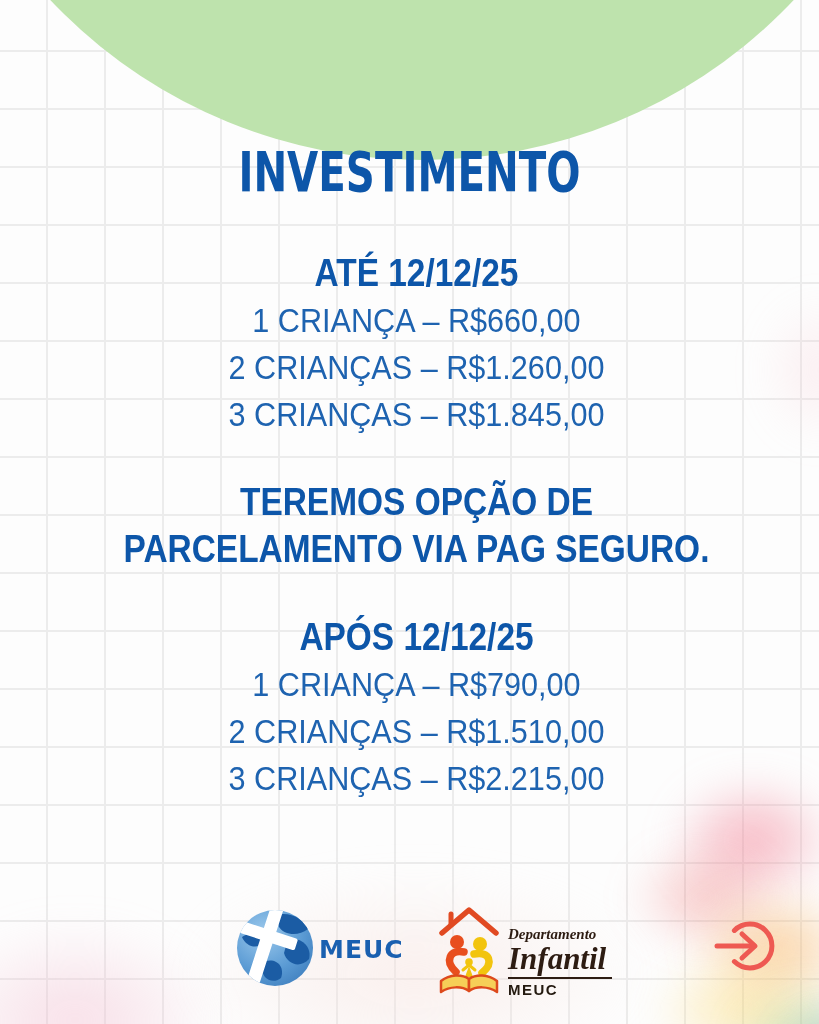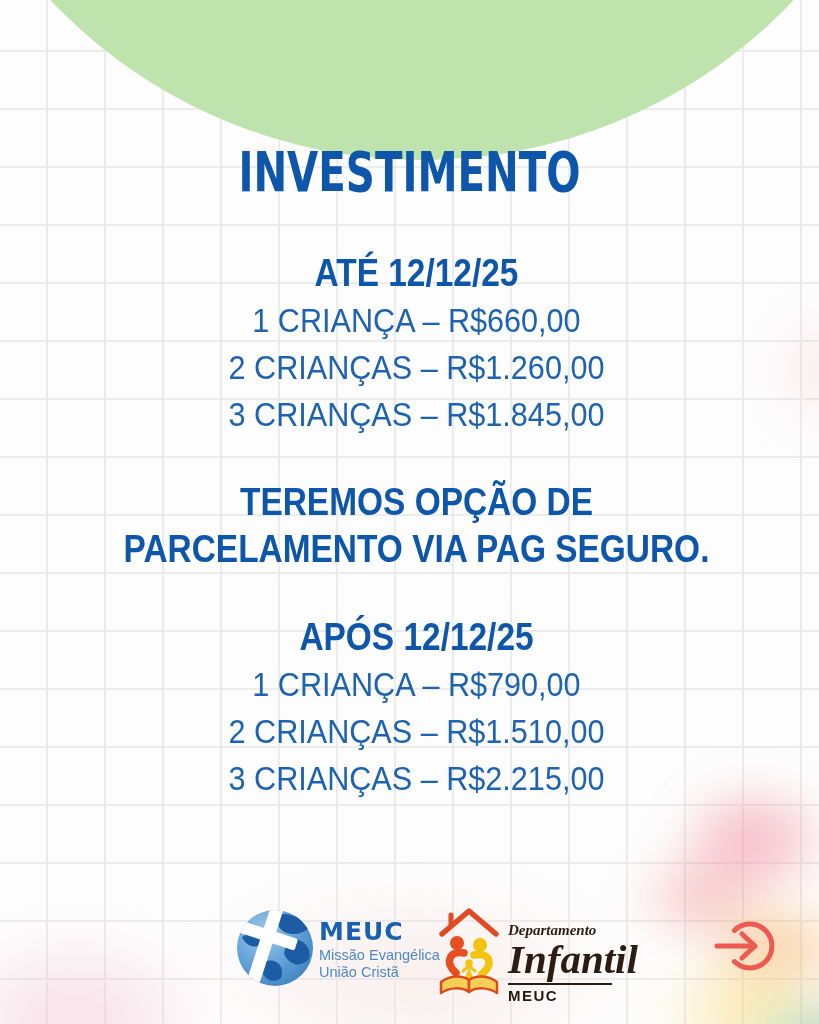--- a/index.html
+++ b/index.html
@@ -50,21 +50,21 @@
 
   
   .meuc-logo{position:absolute;left:236px;top:909px;display:flex;align-items:center;}
   .meuc-text{margin-left:5px;display:flex;flex-direction:column;justify-content:center;}
   .meuc-acronym{font-family:"DejaVu Sans",sans-serif;font-weight:800;font-size:25px;line-height:1.05;color:#1a60b0;letter-spacing:1px;}
   .meuc-sub{font-size:14.5px;line-height:1.18;color:#4e88c5;margin-top:2px;}
 
   .infantil-logo{position:absolute;left:437px;top:903px;display:flex;align-items:center;gap:7px;}
   .infantil-text{display:flex;flex-direction:column;}
   .dept{font-family:"Liberation Serif",serif;font-style:italic;font-weight:700;font-size:15px;color:#2d1c12;line-height:1;margin-top:20px;}
-  .infantil-name{font-family:"Liberation Serif",serif;font-style:italic;font-weight:700;font-size:41px;color:#2d1c12;line-height:1.0;margin-top:1px;}
+  .infantil-name{font-family:"Liberation Serif",serif;font-style:italic;font-weight:700;font-size:31px;color:#2d1c12;line-height:1.0;margin-top:1px;}
   .infantil-rule{border:0;border-top:2px solid #2d1c12;width:104px;margin:3px 0 3px 0;}
   .infantil-org{font-weight:700;font-size:15px;color:#241a10;letter-spacing:1.5px;line-height:1;}
 
   .arrow-btn{position:absolute;left:714px;top:915px;width:62px;height:62px;cursor:pointer;}
 </style>
 </head>
 <body>
 
 <div class="canvas">
   <div class="grid"></div>
@@ -117,24 +117,20 @@
           <path d="M6,28 C15,22 26,25 28,33 C22,41 10,38 6,28 Z" fill="#1b5ca4"></path>
           <g transform="rotate(18 28 38)">
             <rect x="22" y="-6" width="13" height="88" rx="2" fill="#ffffff"></rect>
             <rect x="0" y="20" width="58" height="12" rx="2" fill="#ffffff"></rect>
           </g>
         </g>
       </svg>
     </span>
     <div class="meuc-text">
       <div class="meuc-acronym">MEUC</div>
-      <div class="meuc-sub">
-        <div>Missão Evangélica</div>
-        <div>União Cristã</div>
-      </div>
     </div>
   </div>
 
   <div class="infantil-logo">
     <span>
       <svg width="64" height="94" viewBox="0 0 64 94" aria-hidden="true">
         <path d="M5,30 L32,7 L59,30" fill="none" stroke="#e14a22" stroke-width="5.5" stroke-linecap="round" stroke-linejoin="round"></path>
         <path d="M14,21 L14,11" stroke="#e14a22" stroke-width="5" stroke-linecap="round"></path>
         <circle cx="20" cy="39" r="7" fill="#e84e1e"></circle>
         <circle cx="43" cy="41" r="7" fill="#f2c40e"></circle>

